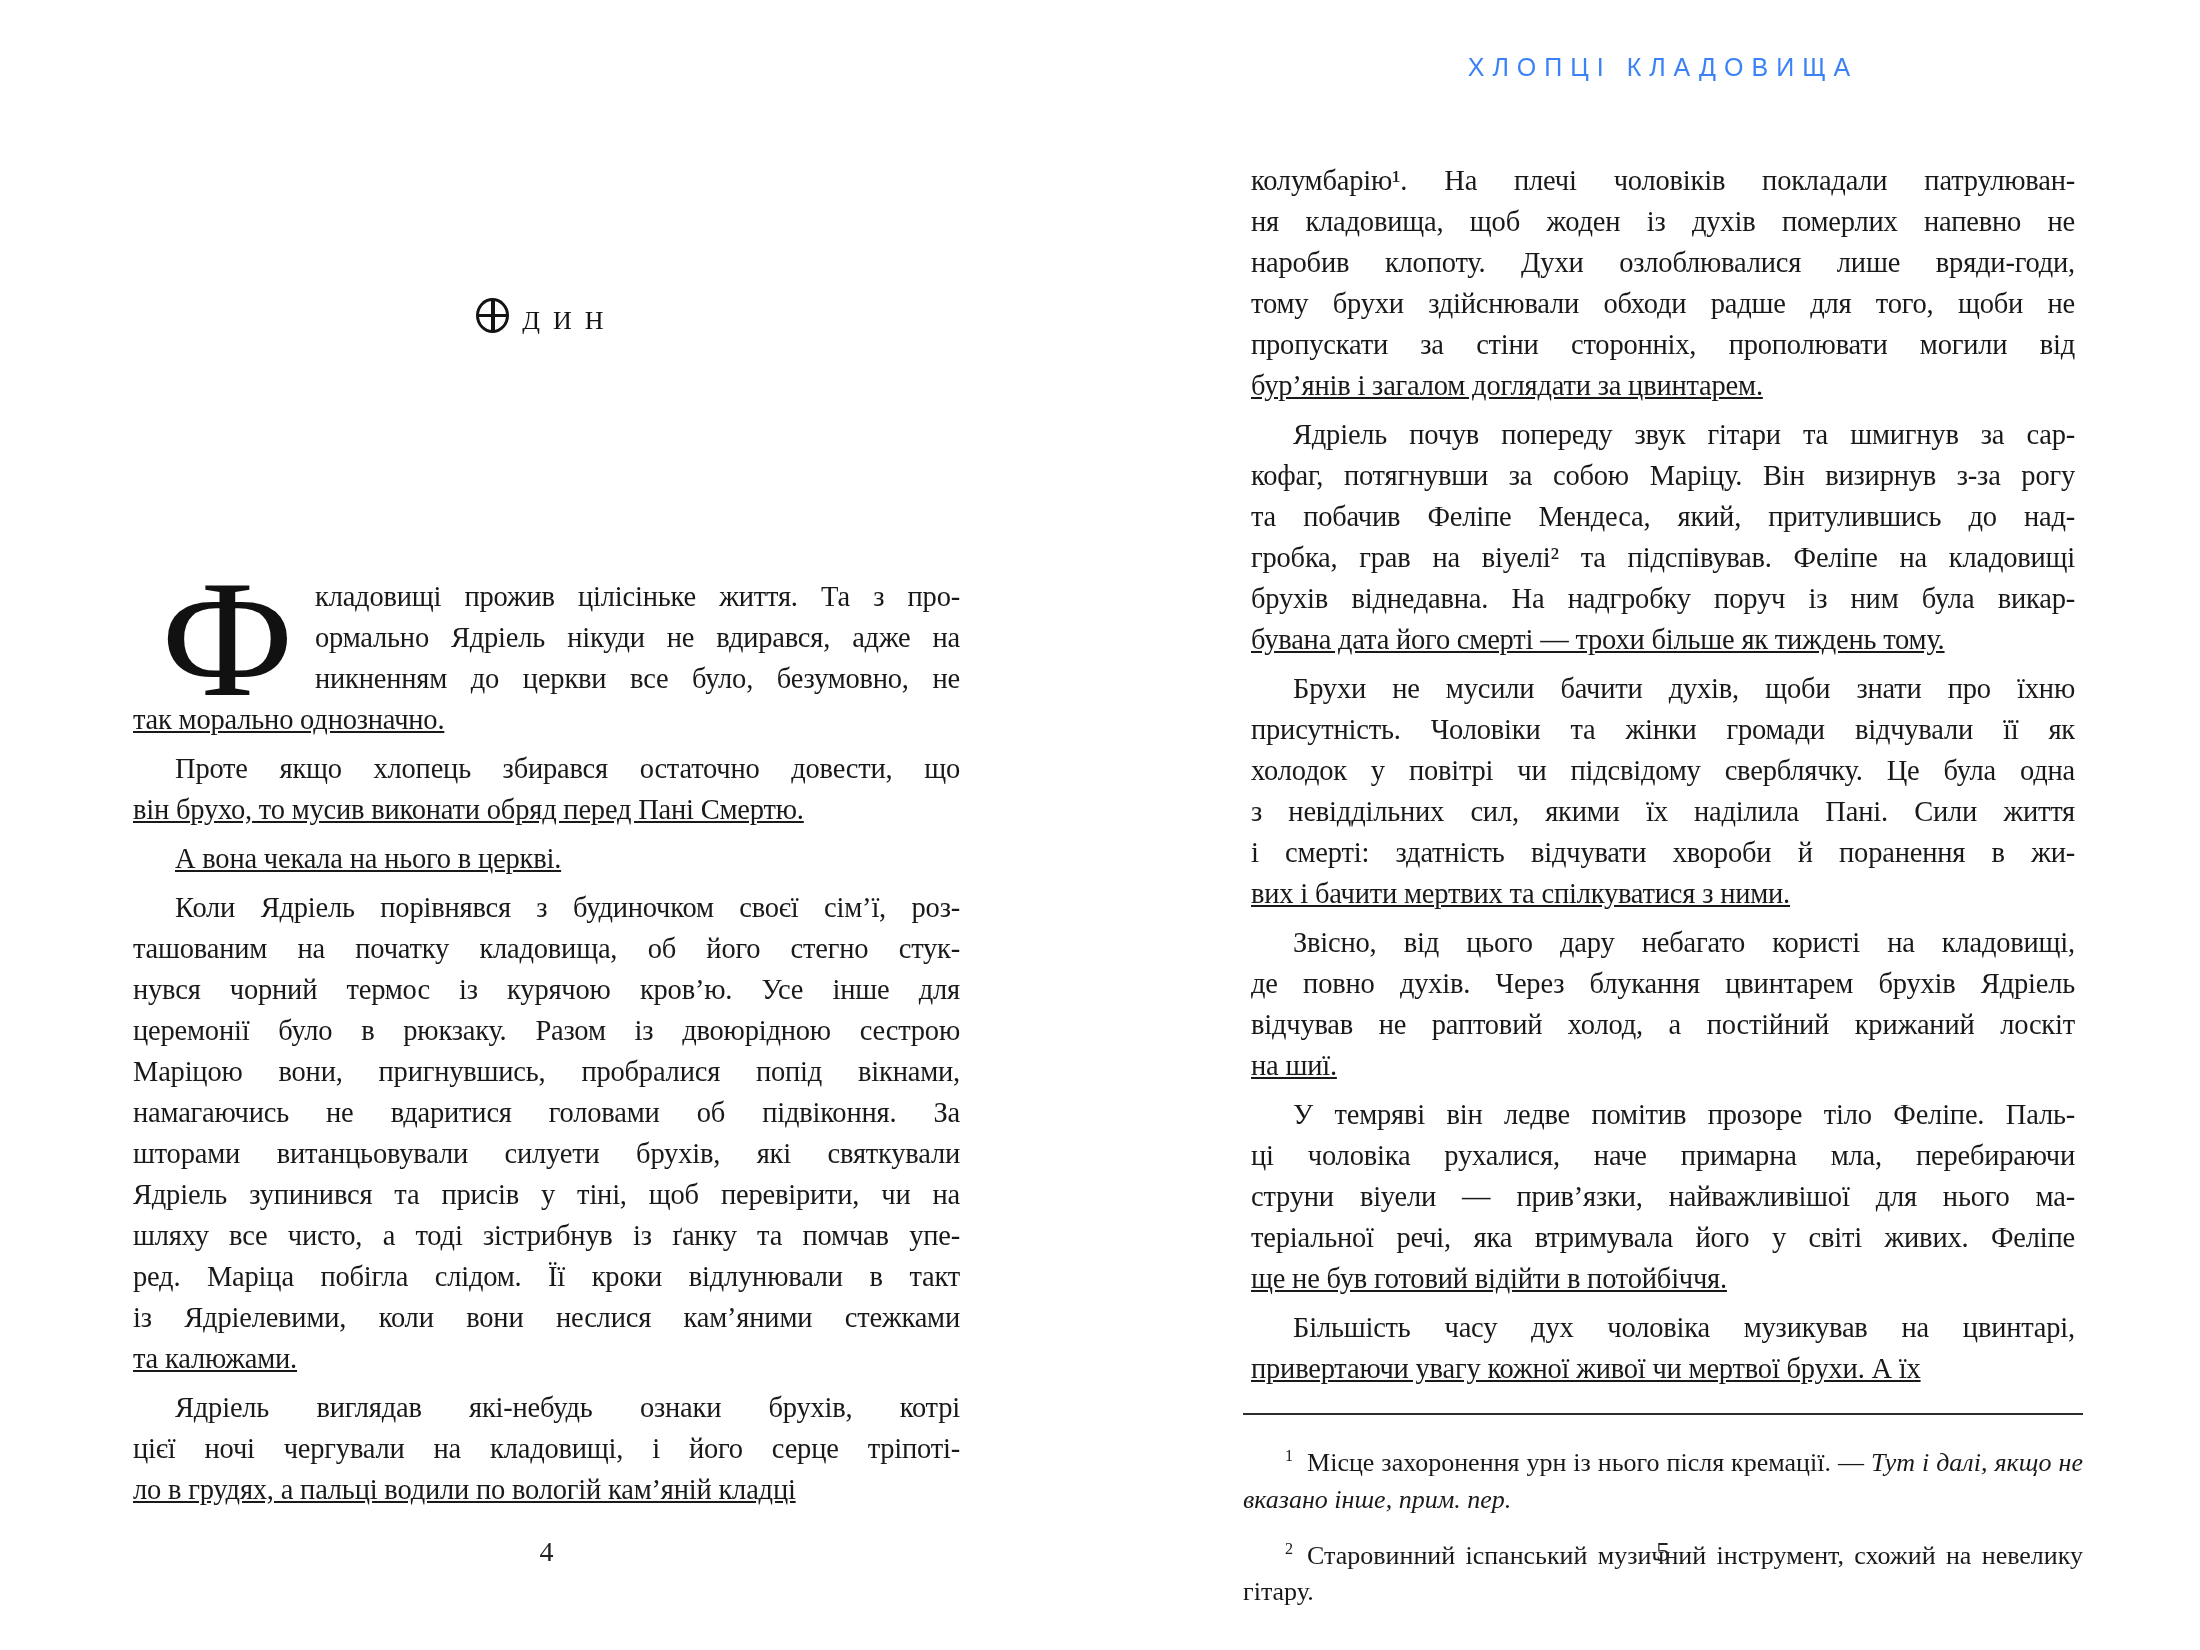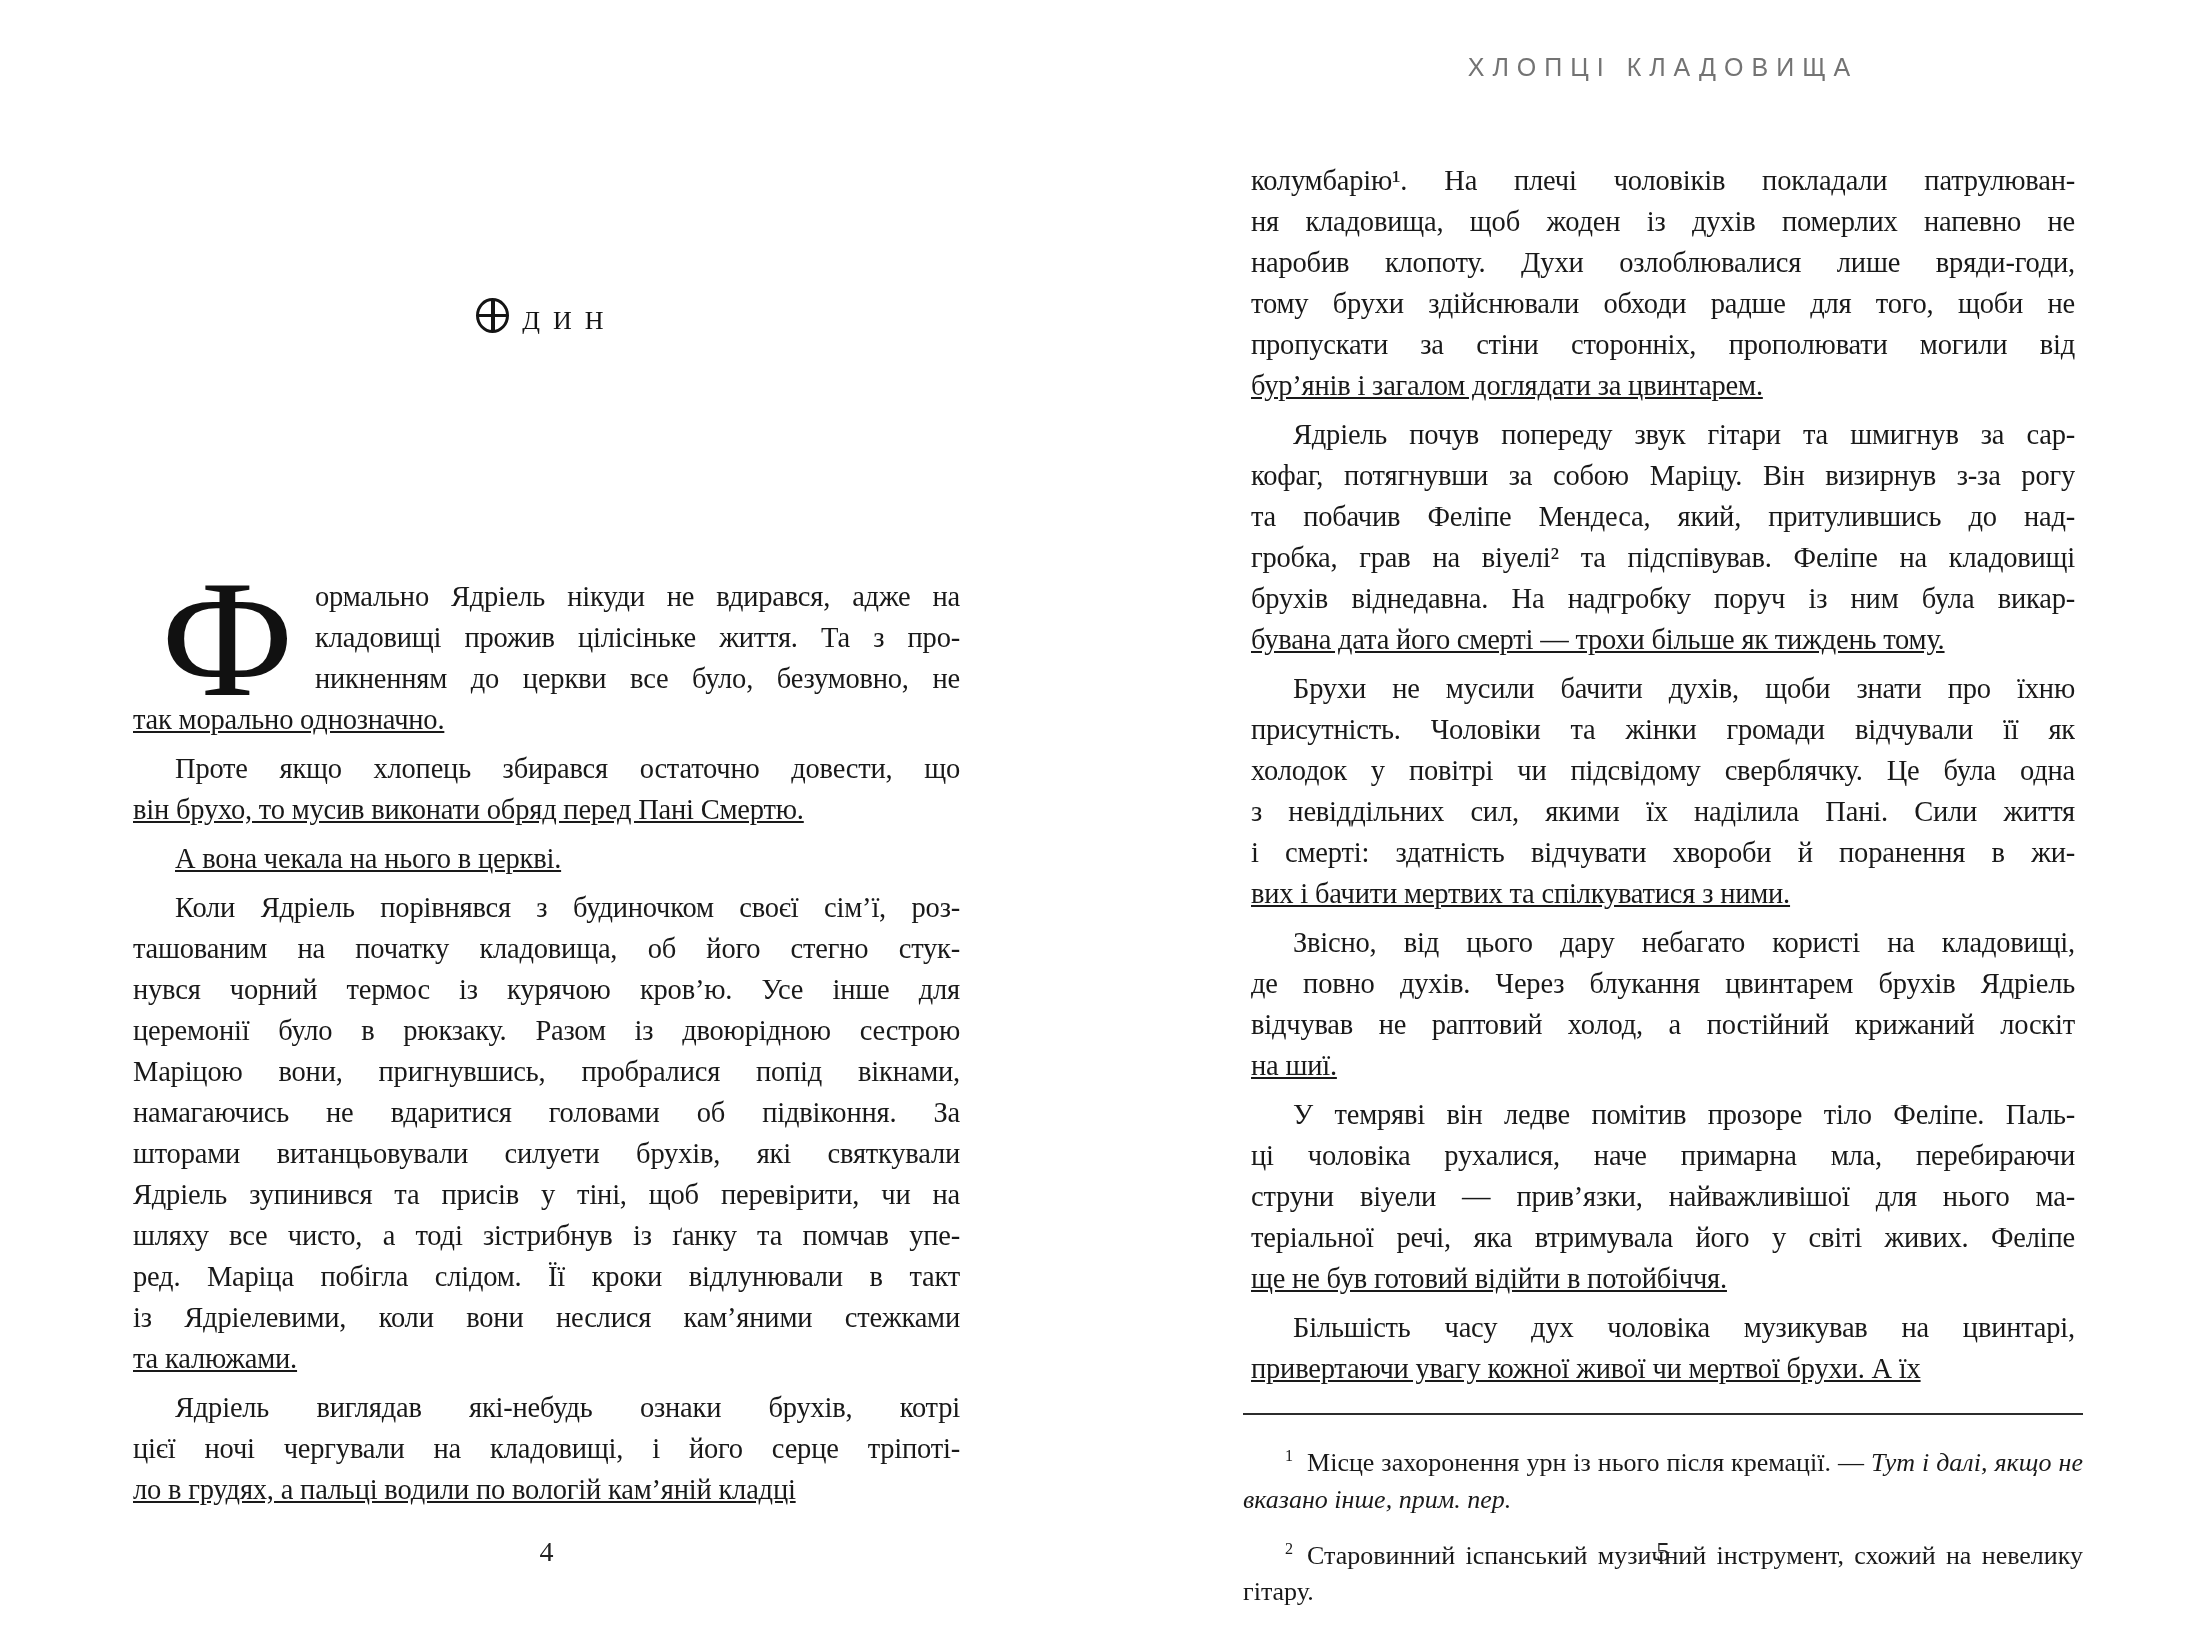--- a/index.html
+++ b/index.html
@@ -42,21 +42,21 @@
   }
 
   
   .running-header{
     position:absolute;top:52px;left:0;right:0;
     text-align:center;
     font-family:"Liberation Sans","DejaVu Sans",sans-serif;
     font-weight:400;
     font-size:25px;line-height:30px;
     letter-spacing:8px;
-    color:#737373;
+    color:#3b82f6;
     white-space:nowrap;
   }
 
   
   .body-text{position:absolute;left:0;right:0;}
   .body-left{top:568px;}
   .body-right{top:152px;}
   .para{margin:8px;padding:0;}
   .line{
     text-align:justify;
@@ -111,22 +111,22 @@
 
   <div class="page-col page-left">
 
     <div class="chapter-title">
       <span class="theta-o" aria-label="О"></span><span>ДИН</span>
     </div>
 
     <div class="body-text body-left">
         <div class="para">
           <span class="dropcap">Ф</span>
+          <div class="line">кладовищі прожив цілісіньке життя. Та з про-</div>
           <div class="line">ормально Ядріель нікуди не вдирався, адже на</div>
-          <div class="line">кладовищі прожив цілісіньке життя. Та з про-</div>
           <div class="line">никненням до церкви все було, безумовно, не</div>
           <div class="line last">так морально однозначно.</div>
         </div>
         <div class="para">
           <div class="line first-indent">Проте якщо хлопець збирався остаточно довести, що</div>
           <div class="line last">він брухо, то мусив виконати обряд перед Пані Смертю.</div>
         </div>
         <div class="para">
           <div class="line last first-indent">А вона чекала на нього в церкві.</div>
         </div>

